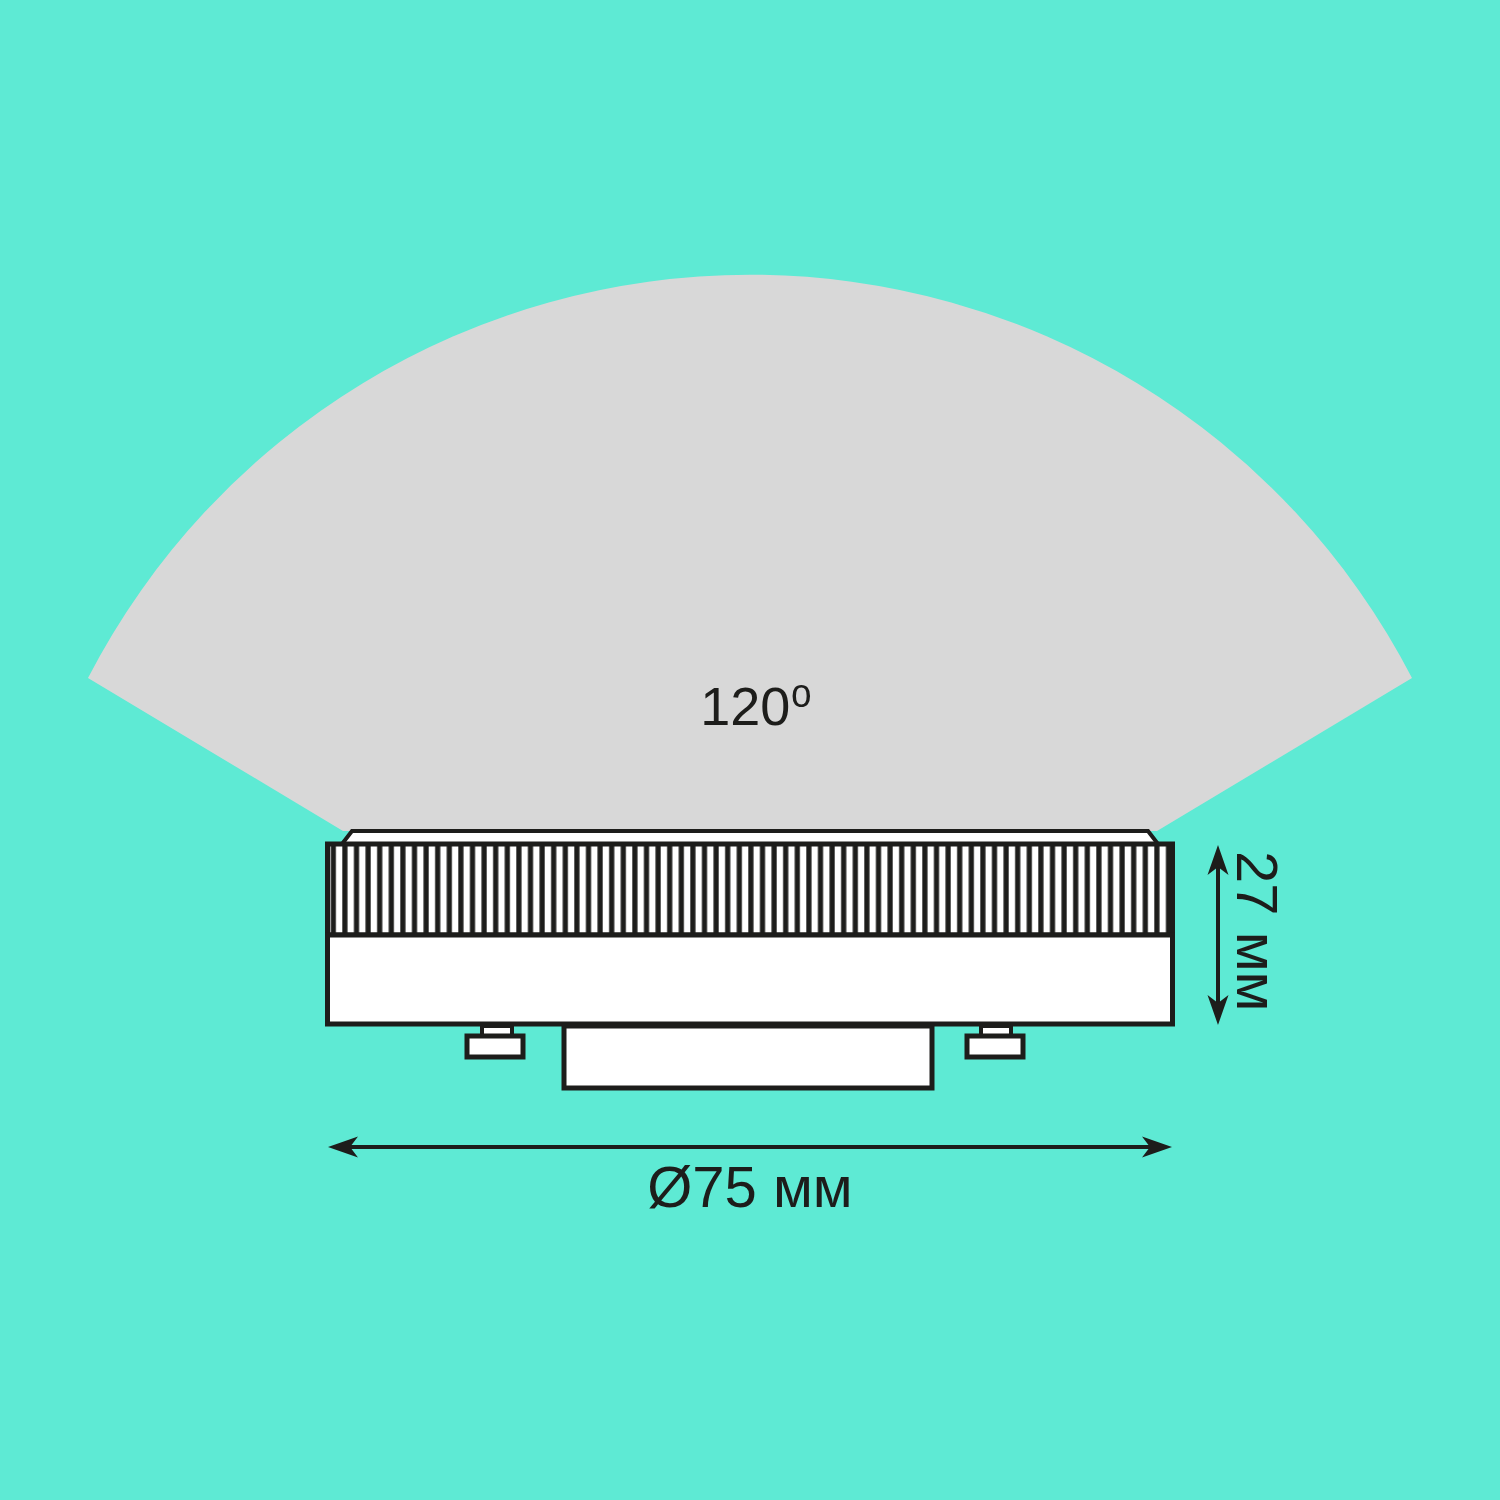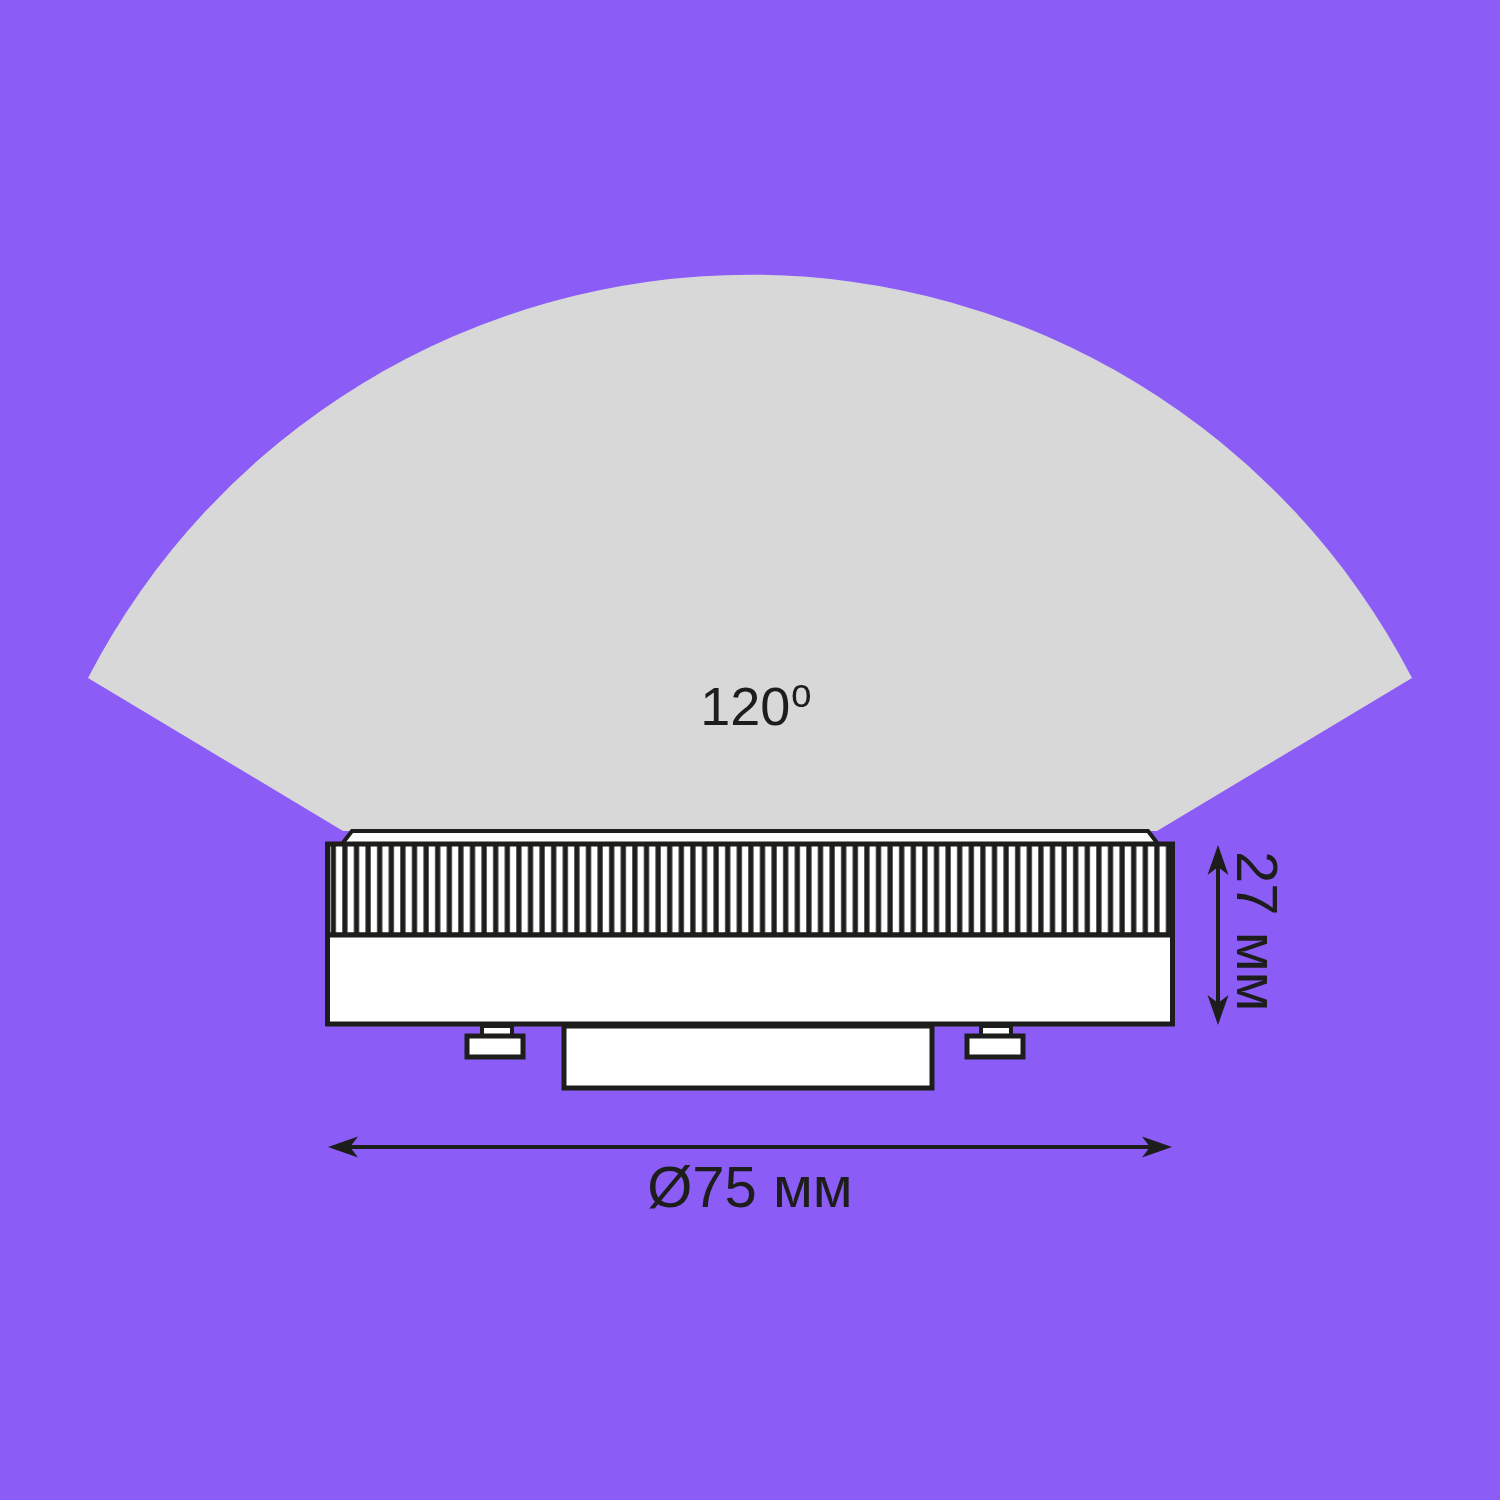--- a/index.html
+++ b/index.html
@@ -4,21 +4,21 @@
 <style>
   html, body {
     margin: 0;
     padding: 0;
     background: #ffffff;
   }
   .stage {
     position: relative;
     width: 1500px;
     height: 1500px;
-    background: #8b5cf6;
+    background: #5eead4;
     overflow: hidden;
   }
   .diagram-svg {
     display: block;
     width: 1500px;
     height: 1500px;
   }
   .diagram-svg text {
     font-family: "Liberation Sans", "DejaVu Sans", sans-serif;
     fill: #1d1d1b;

